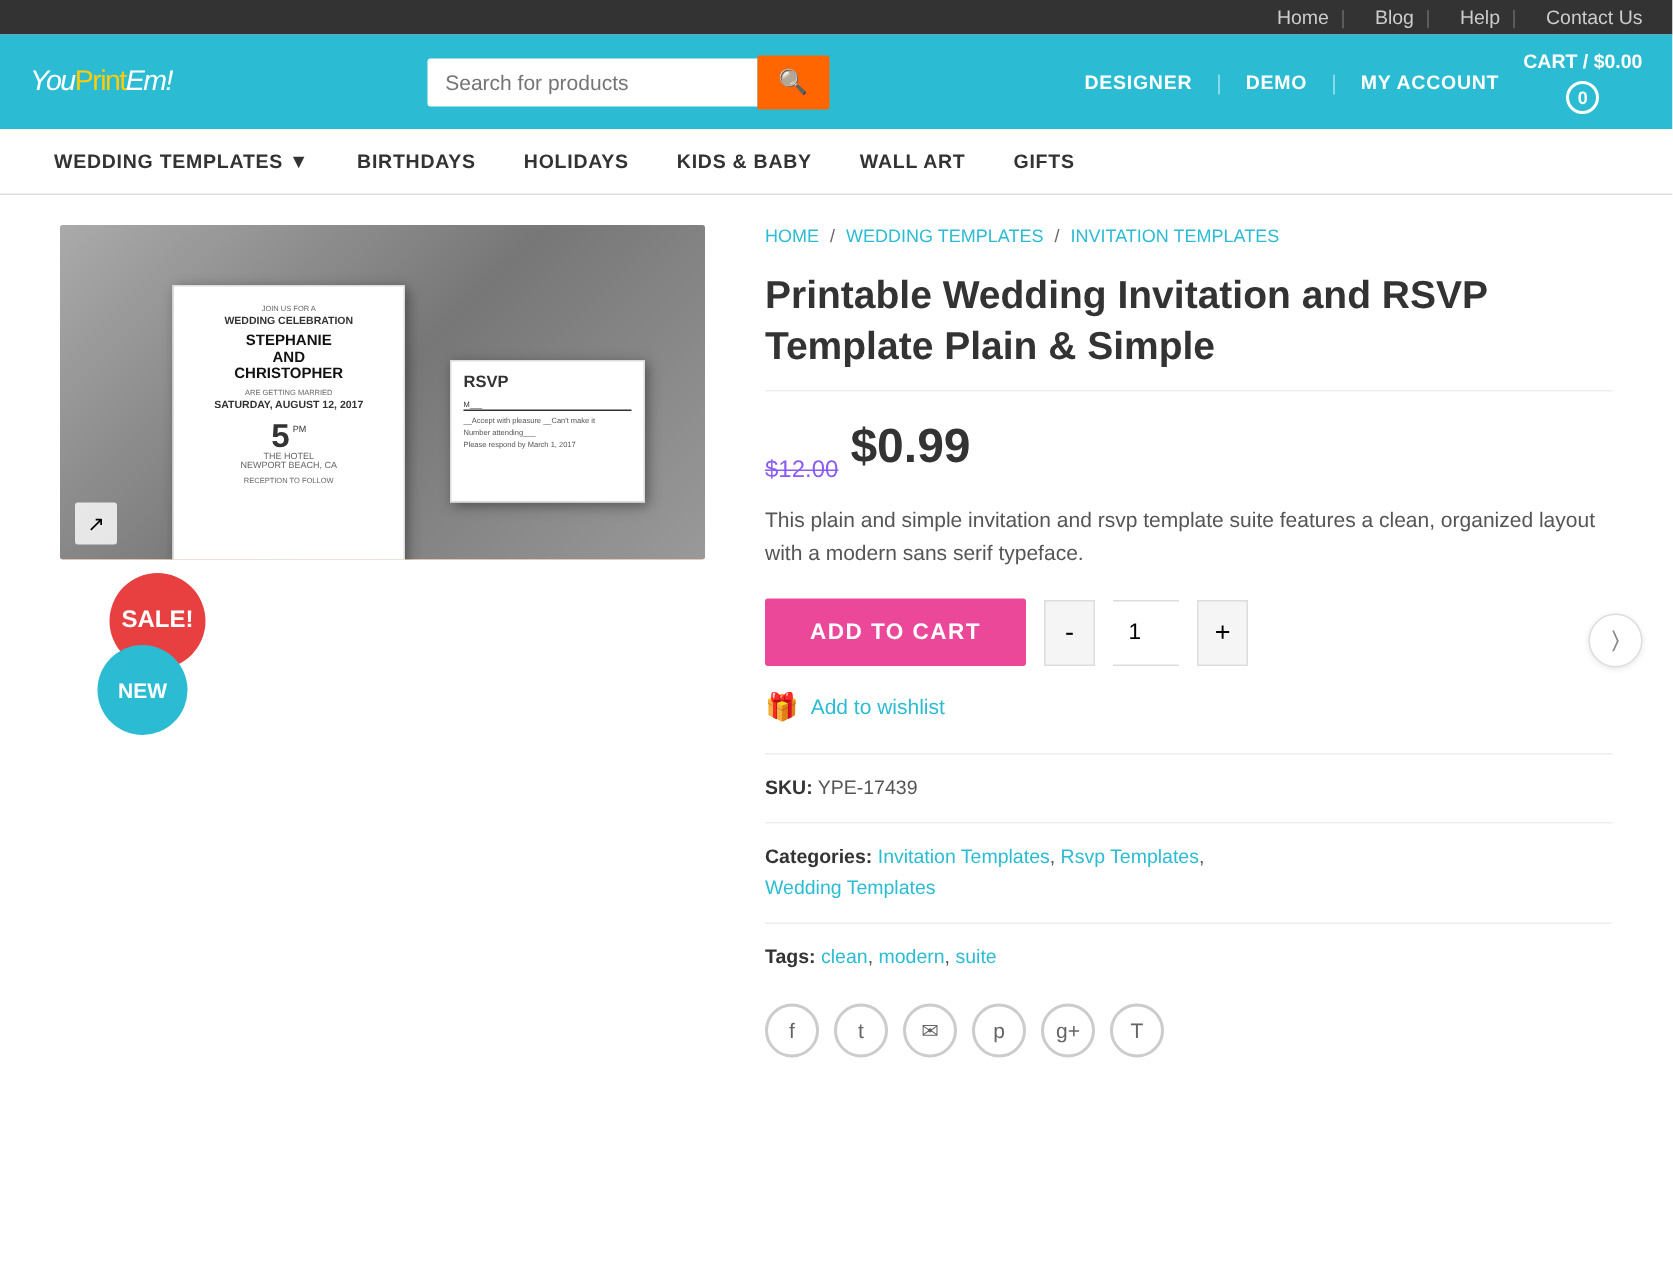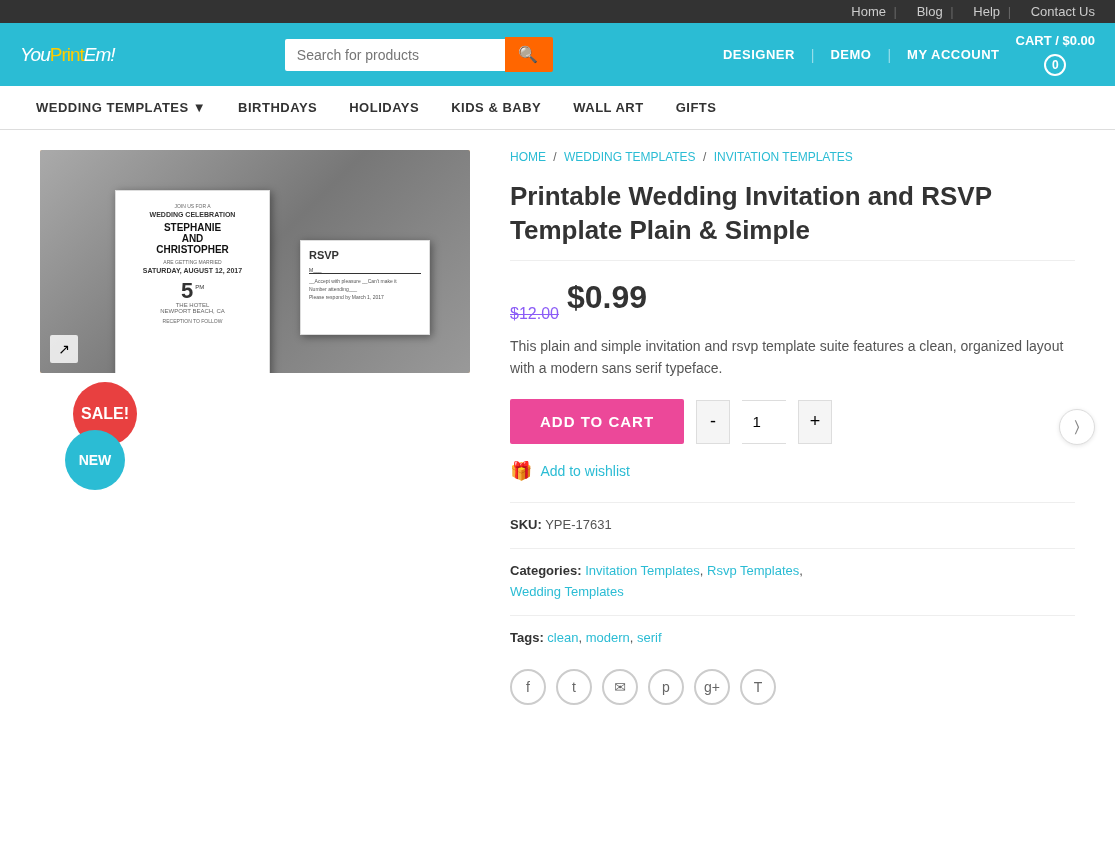--- a/index.html
+++ b/index.html
@@ -511,36 +511,36 @@
       </div>
 
       <div class="wishlist-row">
         <span class="gift-icon">🎁</span>
         <a href="#">Add to wishlist</a>
       </div>
 
       <hr class="meta-divider">
       <div class="meta-row">
         <strong>SKU:</strong>
-        <span> </span><span>YPE-17631</span>
+        <span> </span><span>YPE-17439</span>
       </div>
       <hr class="meta-divider">
       <div class="meta-row">
         <strong>Categories:</strong>
         <a href="#">Invitation Templates</a>,
         <a href="#">Rsvp Templates</a>,
         <br>
         <a href="#">Wedding Templates</a>
       </div>
       <hr class="meta-divider">
       <div class="meta-row">
         <strong>Tags:</strong>
         <a href="#">clean</a>,
         <a href="#">modern</a>,
-        <a href="#">serif</a>
+        <a href="#">suite</a>
       </div>
 
       <div class="social-row">
         <a class="social-btn" href="#">f</a>
         <a class="social-btn" href="#">t</a>
         <a class="social-btn" href="#">✉</a>
         <a class="social-btn" href="#">p</a>
         <a class="social-btn" href="#">g+</a>
         <a class="social-btn" href="#">T</a>
       </div>

